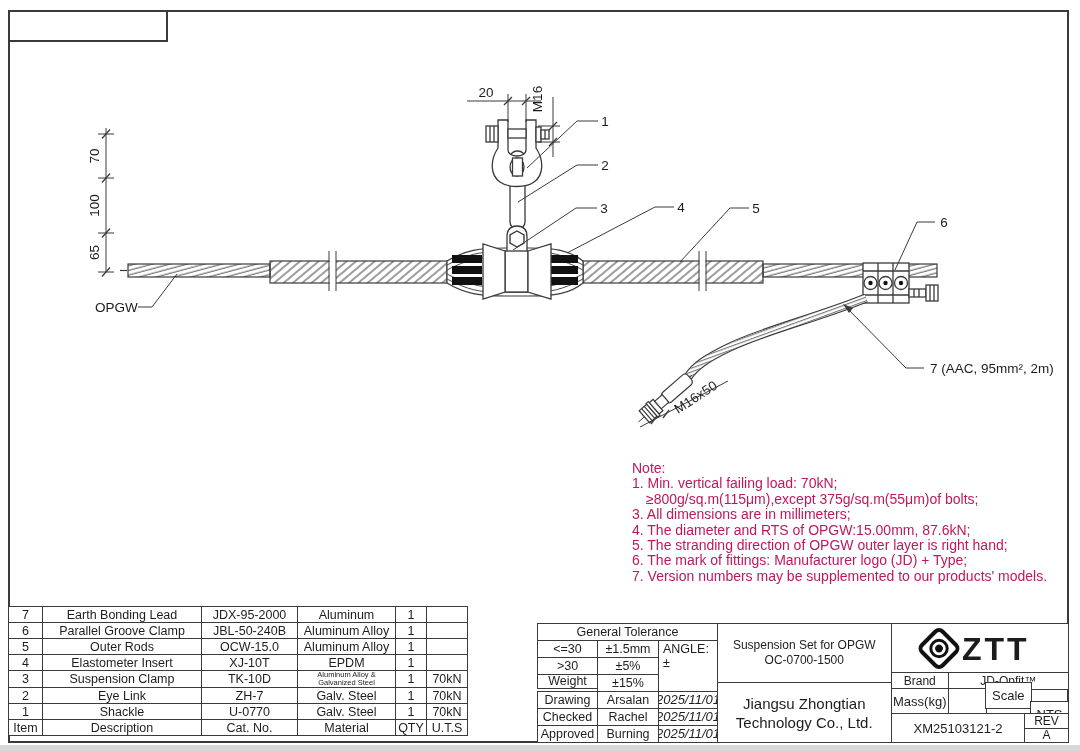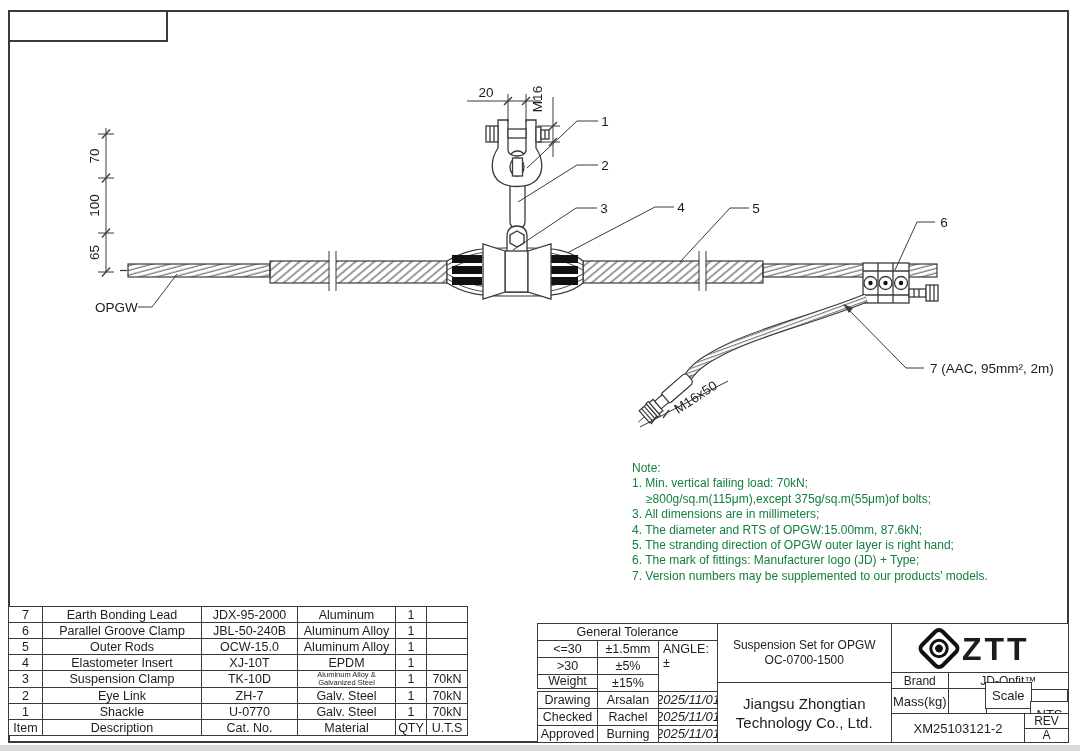--- a/index.html
+++ b/index.html
@@ -6,21 +6,21 @@
   .page{position:relative;width:1080px;height:751px;background:#fff;overflow:hidden;
         font-family:"Liberation Sans",sans-serif;color:#1d1d1d;}
   .frame{position:absolute;left:8px;top:10px;width:1061px;height:733px;
          border:2px solid #3a3a3a;box-sizing:border-box;}
   .corner-box{position:absolute;left:8px;top:10px;width:160px;height:32px;
          border:2px solid #3a3a3a;box-sizing:border-box;background:#fff;}
   .edge-bottom{position:absolute;left:0;bottom:0;width:100%;height:6px;background:#d8d8d8;}
   svg text{font-family:"Liberation Sans",sans-serif;fill:#1c1c1c;}
 
   
-  .notes{position:absolute;left:632px;top:461px;font-size:12px;line-height:15.4px;color:#15803d;}
+  .notes{position:absolute;left:632px;top:461px;font-size:14px;line-height:15.4px;color:#be185d;}
   .notes .indent{padding-left:14px;}
 
   
   table.parts{position:absolute;left:8px;top:606px;width:459px;border-collapse:collapse;table-layout:fixed;}
   table.parts td{border:1.6px solid #3a3a3a;height:15px;text-align:center;vertical-align:middle;
                  font-size:12.5px;padding:0;white-space:nowrap;overflow:hidden;background:#fff;}
   table.parts td.small-material{font-size:7.5px;line-height:8px;white-space:normal;}
 
   
   .tb{position:absolute;left:537px;top:623px;width:532px;height:120px;}

